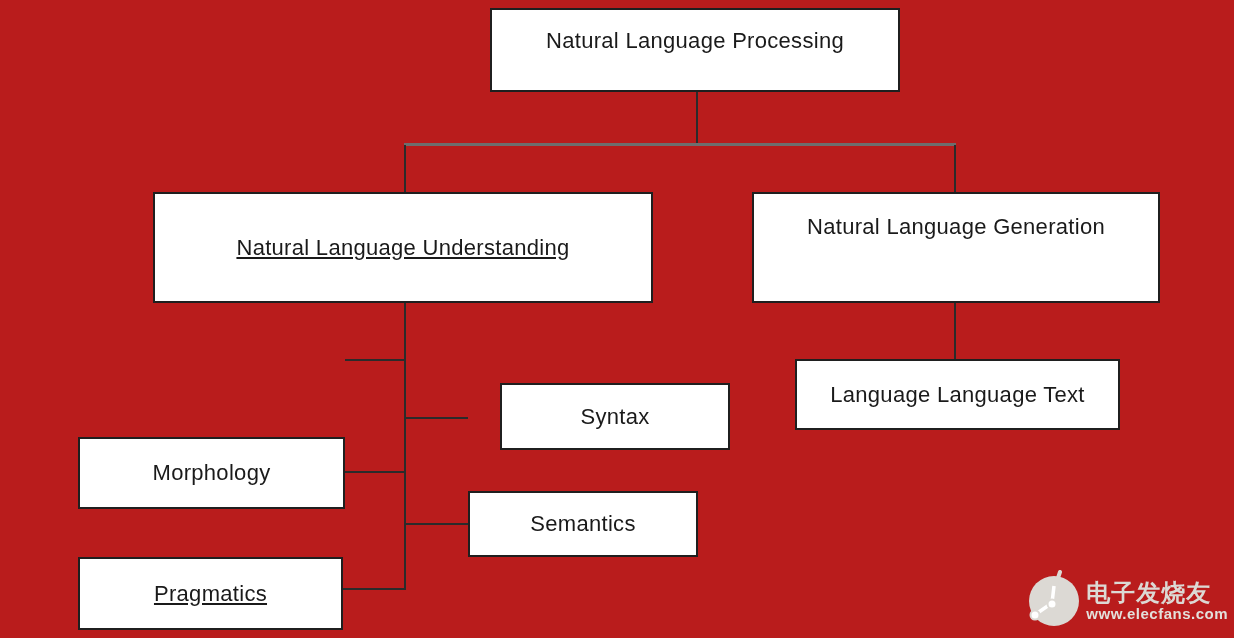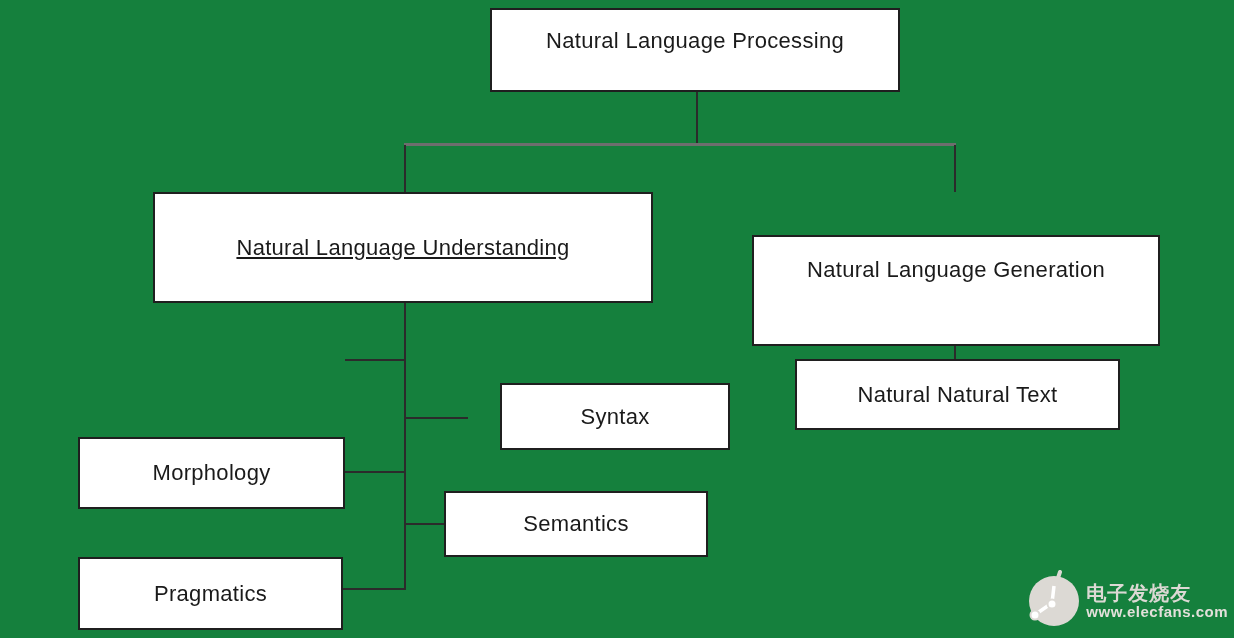--- a/index.html
+++ b/index.html
@@ -5,21 +5,21 @@
   html, body {
     margin: 0;
     padding: 0;
     background: #ffffff;
     font-family: "Liberation Sans", sans-serif;
   }
   #stage {
     position: relative;
     width: 1234px;
     height: 638px;
-    background: #15803d;
+    background: #b91c1c;
     overflow: hidden;
   }
   .node {
     position: absolute;
     box-sizing: border-box;
     border: 2px solid #1f1f1f;
     background: #ffffff;
     color: #1a1a1a;
     font-size: 22px;
     letter-spacing: 0.3px;
@@ -41,26 +41,26 @@
   .line {
     position: absolute;
     background: #2b2b2b;
   }
   .line.gray {
     background: #6e6e6e;
   }
   
   #node-nlp        { left: 490px; top: 8px;   width: 410px; height: 84px;  padding-top: 16px; }
   #node-nlu        { left: 153px; top: 192px; width: 500px; height: 111px; }
-  #node-nlg        { left: 752px; top: 192px; width: 408px; height: 111px; padding-top: 18px; margin-top: 43px; }
+  #node-nlg        { left: 752px; top: 192px; width: 408px; height: 111px; padding-top: 18px; }
   #node-phonology  { left: 78px;  top: 325px; width: 267px; height: 72px; }
   #node-morphology { left: 78px;  top: 437px; width: 267px; height: 72px; text-align: right; }
-  #node-pragmatics { left: 78px;  top: 557px; width: 265px; height: 73px; }
+  #node-pragmatics { left: 78px;  top: 557px; width: 265px; height: 73px; text-decoration: underline; }
   #node-syntax     { left: 468px; top: 383px; width: 230px; height: 67px; margin-left: 32px; }
-  #node-semantics  { left: 444px; top: 491px; width: 264px; height: 66px; }
+  #node-semantics  { left: 468px; top: 491px; width: 230px; height: 66px; }
   #node-nltext     { left: 795px; top: 359px; width: 325px; height: 71px; }
   
   #conn-nlp-down   { left: 696px; top: 92px;  width: 2px;  height: 53px; }
   #conn-top-bar    { left: 404px; top: 143px; width: 552px; height: 3px; }
   #conn-nlu-drop   { left: 404px; top: 145px; width: 2px;  height: 47px; }
   #conn-nlg-drop   { left: 954px; top: 145px; width: 2px;  height: 47px; }
   #conn-nlu-trunk  { left: 404px; top: 303px; width: 2px;  height: 287px; }
   #conn-phonology  { left: 345px; top: 359px; width: 60px; height: 2px; }
   #conn-morphology { left: 345px; top: 471px; width: 60px; height: 2px; }
   #conn-pragmatics { left: 343px; top: 588px; width: 62px; height: 2px; }
@@ -78,21 +78,21 @@
     color: #dcd9d4;
     user-select: none;
   }
   #watermark .wm-text {
     display: flex;
     flex-direction: column;
     align-items: flex-start;
     line-height: 1.1;
   }
   #watermark .wm-brand {
-    font-size: 20px;
+    font-size: 24px;
     font-weight: bold;
     letter-spacing: 1px;
     color: #dcd9d4;
     font-family: Liberation Serif, serif;
   }
   #watermark .wm-url {
     font-size: 15px;
     font-weight: bold;
     color: #e3e0db;
     letter-spacing: 0.5px;
@@ -140,21 +140,21 @@
 
   <div class="node" id="node-syntax">
     <span>Syntax</span>
   </div>
 
   <div class="node" id="node-semantics">
     <span>Semantics</span>
   </div>
 
   <div class="node" id="node-nltext">
-    <span>Natural Natural Text</span>
+    <span>Language Language Text</span>
   </div>
 
   <div id="watermark">
     <span>
       <svg width="58" height="58" viewBox="0 0 58 58">
         <circle cx="30" cy="31" r="25" fill="#dcd9d4"></circle>
         <path d="M 36 2 L 32 14 L 28 24" stroke="#dcd9d4" stroke-width="4" fill="none" stroke-linecap="round"></path>
         <path d="M 12 44 L 28 33 L 30 16" stroke="#ffffff" stroke-width="3.5" fill="none" stroke-linejoin="round"></path>
         <circle cx="11" cy="45" r="4.5" fill="#ffffff" stroke="#dcd9d4" stroke-width="2"></circle>
         <circle cx="28" cy="34" r="4.5" fill="#ffffff" stroke="#dcd9d4" stroke-width="2"></circle>

